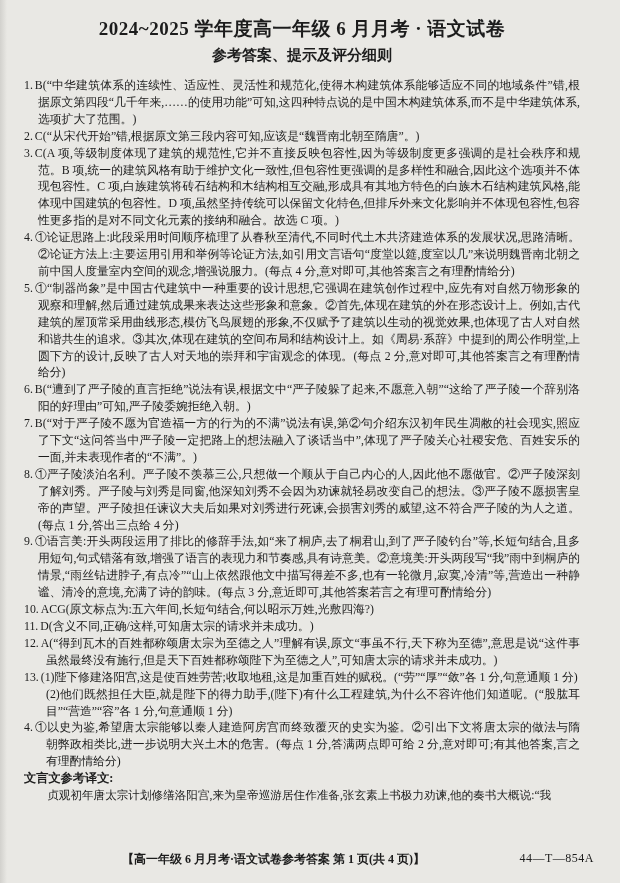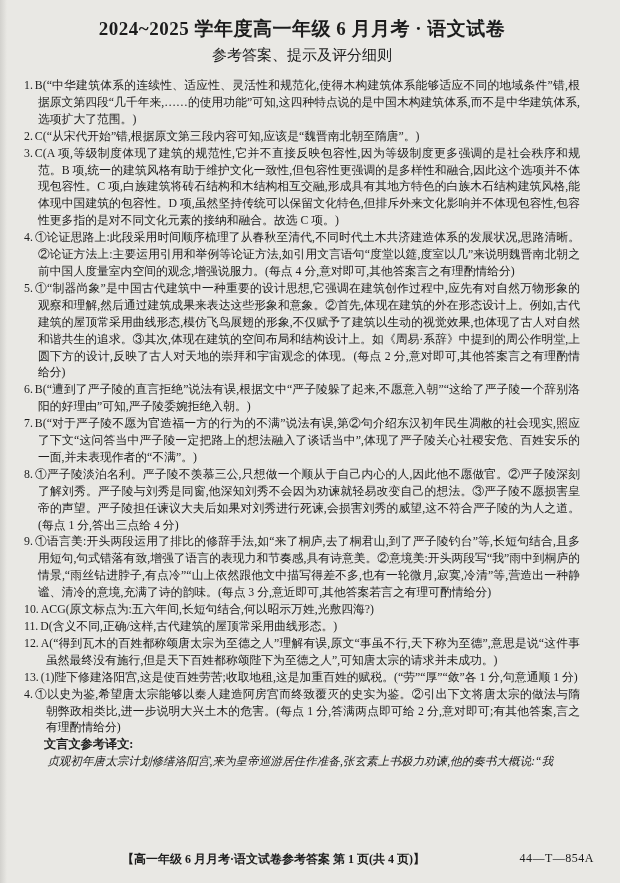--- a/index.html
+++ b/index.html
@@ -22,21 +22,21 @@
   }
   .title{
     text-align:center;
     font-weight:bold;
     font-size:19px;
     letter-spacing:.5px;
     margin:2px 0 4px 0;
   }
   .subtitle{
     text-align:center;
-    font-weight:normal;
+    font-weight:bold;
     font-size:15px;
     margin:0 0 12px 0;
   }
   .answers{
     font-size:11.8px;
     line-height:16.9px;
     text-align:justify;
   }
   .item{
     padding-left:14px;
@@ -50,24 +50,22 @@
     display:inline;
     padding-right:2px;
   }
   .item .para{
     text-indent:0;
   }
   .trans-heading{
     font-weight:bold;
     font-size:12.2px;
     line-height:17px;
-    margin-left:20px;
   }
   .trans-body{
-    font-style:italic;
     text-indent:2em;
     font-size:11.6px;
     line-height:17px;
     white-space:nowrap;
     overflow:hidden;
   }
   .footer{
     position:absolute;
     left:9px;right:22px;bottom:14px;
     font-size:12px;
@@ -111,26 +109,27 @@
     <div class="item"><span class="num">6.</span><span>B(“遭到了严子陵的直言拒绝”说法有误,根据文中“严子陵躲了起来,不愿意入朝”“这给了严子陵一个辞别洛阳的好理由”可知,严子陵委婉拒绝入朝。)</span></div>
 
     <div class="item"><span class="num">7.</span><span>B(“对于严子陵不愿为官造福一方的行为的不满”说法有误,第②句介绍东汉初年民生凋敝的社会现实,照应了下文“这问答当中严子陵一定把路上的想法融入了谈话当中”,体现了严子陵关心社稷安危、百姓安乐的一面,并未表现作者的“不满”。)</span></div>
 
     <div class="item"><span class="num">8.</span><span>①严子陵淡泊名利。严子陵不羡慕三公,只想做一个顺从于自己内心的人,因此他不愿做官。②严子陵深刻了解刘秀。严子陵与刘秀是同窗,他深知刘秀不会因为劝谏就轻易改变自己的想法。③严子陵不愿损害皇帝的声望。严子陵担任谏议大夫后如果对刘秀进行死谏,会损害刘秀的威望,这不符合严子陵的为人之道。(每点 1 分,答出三点给 4 分)</span></div>
 
     <div class="item"><span class="num">9.</span><span>①语言美:开头两段运用了排比的修辞手法,如“来了桐庐,去了桐君山,到了严子陵钓台”等,长短句结合,且多用短句,句式错落有致,增强了语言的表现力和节奏感,具有诗意美。②意境美:开头两段写“我”雨中到桐庐的情景,“雨丝钻进脖子,有点冷”“山上依然跟他文中描写得差不多,也有一轮微月,寂寞,冷清”等,营造出一种静谧、清冷的意境,充满了诗的韵味。(每点 3 分,意近即可,其他答案若言之有理可酌情给分)</span></div>
 
     <div class="item two"><span class="num">10.</span><span>ACG(原文标点为:五六年间,长短句结合,何以昭示万姓,光敷四海?)</span></div>
 
-    <div class="item two"><span class="num">11.</span><span>D(含义不同,正确/这样,古代建筑的屋顶常采用曲线形态。)</span></div>
+    <div class="item two"><span class="num">11.</span><span>D(含义不同,正确/这样,可知唐太宗的请求并未成功。)</span></div>
 
     <div class="item two"><span class="num">12.</span><span>A(“得到瓦木的百姓都称颂唐太宗为至德之人”理解有误,原文“事虽不行,天下称为至德”,意思是说“这件事虽然最终没有施行,但是天下百姓都称颂陛下为至德之人”,可知唐太宗的请求并未成功。)</span></div>
 
     <div class="item two">
       <span class="num">13.</span><span>(1)陛下修建洛阳宫,这是使百姓劳苦;收取地租,这是加重百姓的赋税。(“劳”“厚”“敛”各 1 分,句意通顺 1 分)</span>
+      <div class="para">(2)他们既然担任大臣,就是陛下的得力助手,(陛下)有什么工程建筑,为什么不容许他们知道呢。(“股肱耳目”“营造”“容”各 1 分,句意通顺 1 分)</div>
     </div>
 
     <div class="item two"><span class="num">4.</span><span>①以史为鉴,希望唐太宗能够以秦人建造阿房宫而终致覆灭的史实为鉴。②引出下文将唐太宗的做法与隋朝弊政相类比,进一步说明大兴土木的危害。(每点 1 分,答满两点即可给 2 分,意对即可;有其他答案,言之有理酌情给分)</span></div>
 
     <div class="trans-heading">文言文参考译文:</div>
     <div class="trans-body">贞观初年唐太宗计划修缮洛阳宫,来为皇帝巡游居住作准备,张玄素上书极力劝谏,他的奏书大概说:“我</div>
 
   </div>
 
   <div class="footer">

